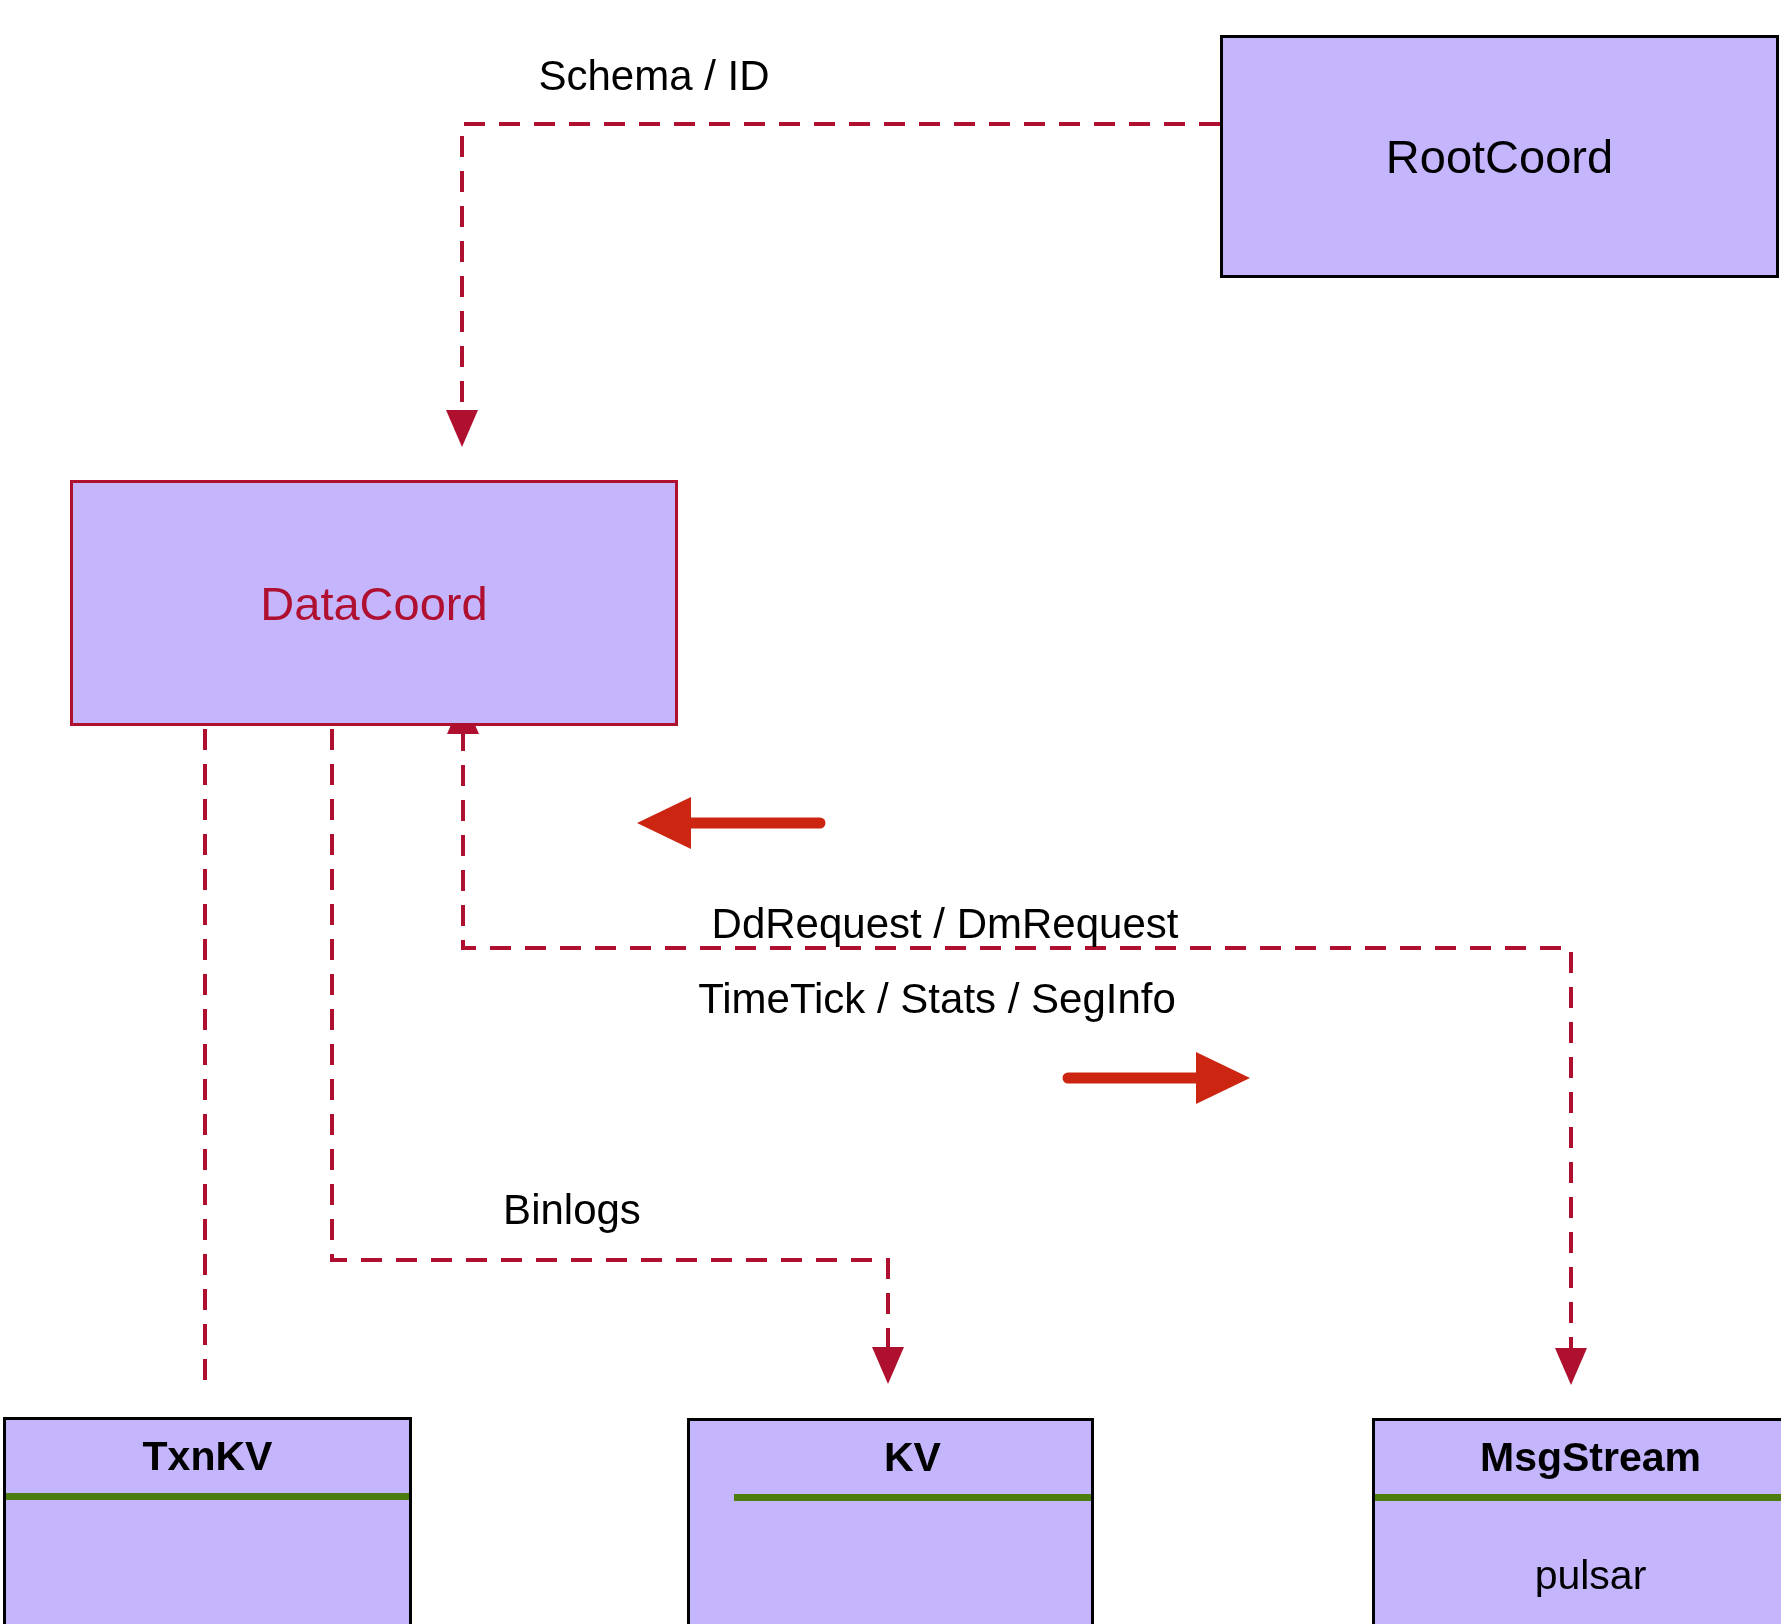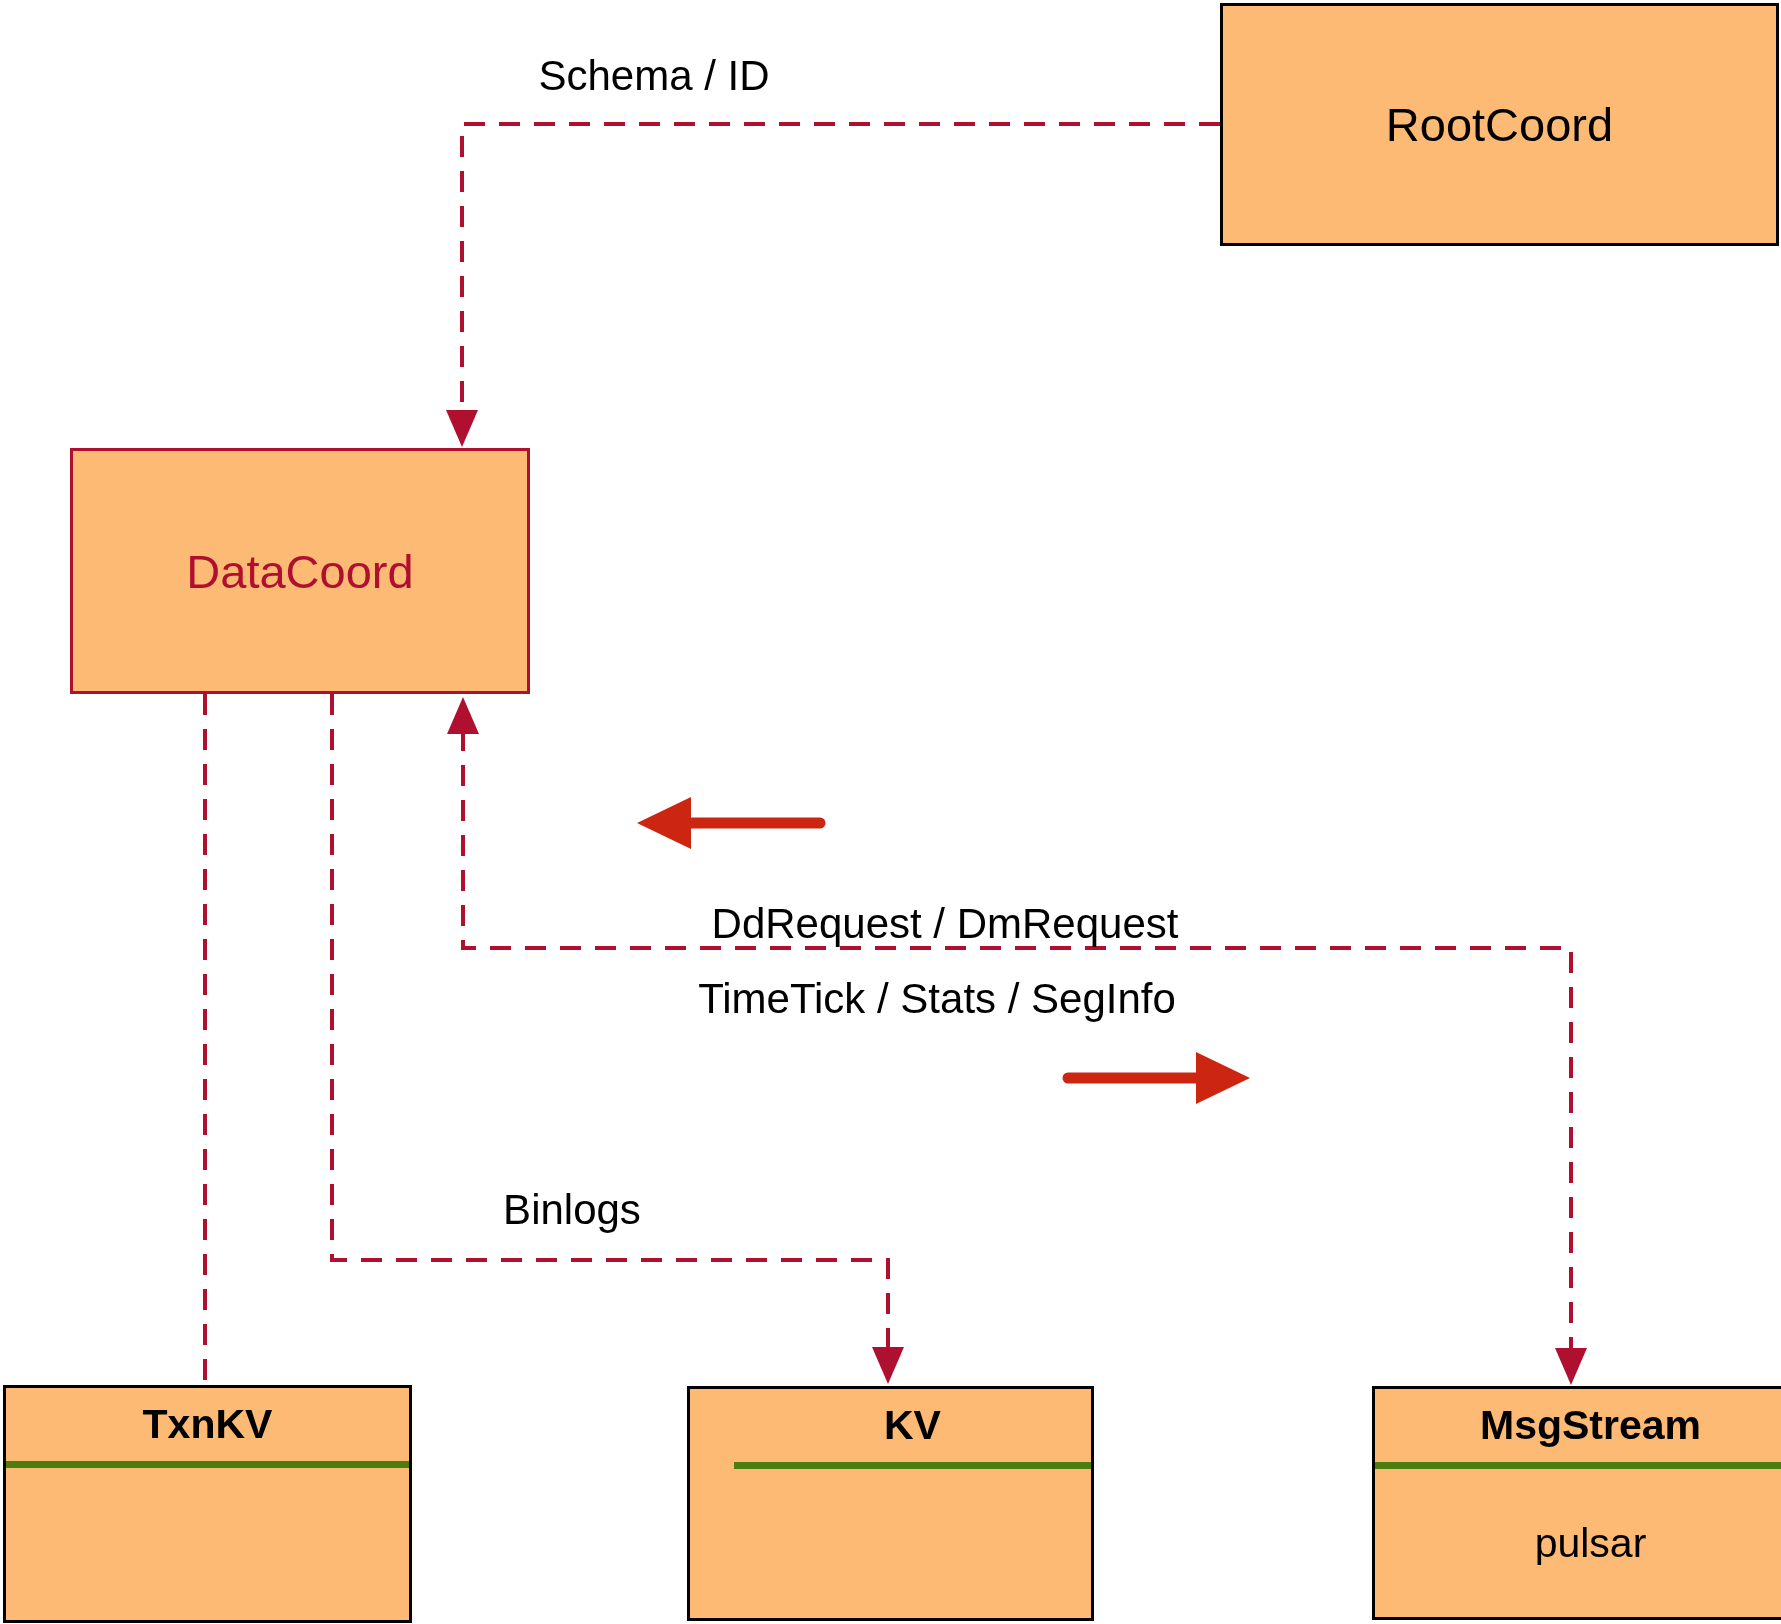--- a/index.html
+++ b/index.html
@@ -40,25 +40,26 @@
     fill: none;
   }
   .solid-arrowhead {
     fill: #cc2613;
     stroke: none;
   }
   
   .node {
     position: absolute;
     box-sizing: border-box;
-    background: #fdba74;
+    background: #c4b5fd;
     border: 3px solid #000000;
     display: flex;
     align-items: center;
     justify-content: center;
+    margin-top: 32px;
   }
   .node-simple {
     font-size: 47px;
     color: #000000;
   }
   .node-red {
     border-color: #b0102f;
     color: #b0102f;
   }
   .node-split {
@@ -92,21 +93,21 @@
   
   .edge-label {
     position: absolute;
     transform: translateX(-50%);
     white-space: nowrap;
     font-size: 42px;
     color: #000000;
   }
   
   #node-rootcoord { left: 1220px; top: 3px;    width: 559px; height: 243px; }
-  #node-datacoord { left: 70px;   top: 448px;  width: 460px; height: 246px; }
+  #node-datacoord { left: 70px;   top: 448px;  width: 608px; height: 246px; }
   #node-txnkv     { left: 3px;    top: 1385px; width: 409px; height: 238px; }
   #node-kv        { left: 687px;  top: 1386px; width: 407px; height: 235px; padding-left: 44px; }
   #node-msgstream { left: 1372px; top: 1386px; width: 437px; height: 234px; }
   
   #label-schema   { left: 654px;  top: 52px;  }
   #label-ddreq    { left: 945px;  top: 900px; }
   #label-timetick { left: 937px;  top: 975px; }
   #label-binlogs  { left: 572px;  top: 1186px; }
 </style>
 </head>

